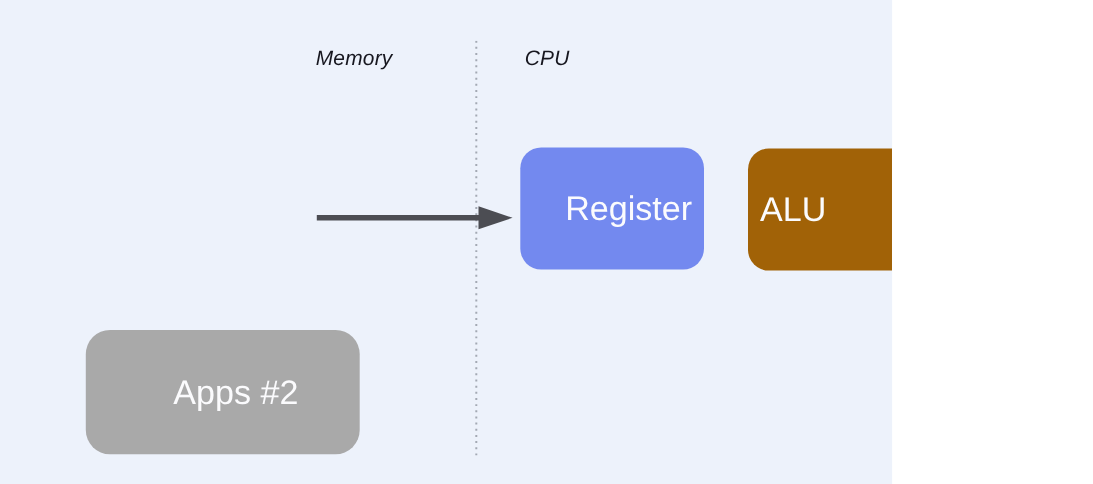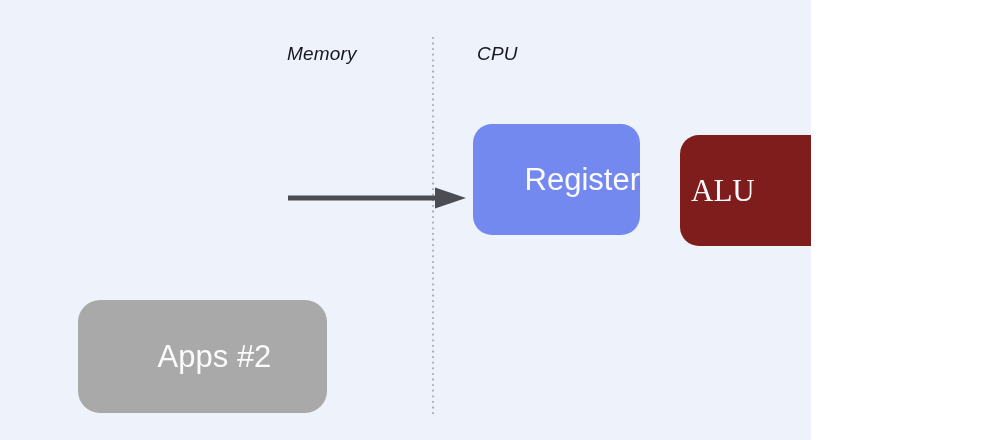--- a/index.html
+++ b/index.html
@@ -48,25 +48,25 @@
     justify-content: center;
   }
   .node.apps2 {
     left: 78px; top: 300px;
     width: 249px; height: 113px;
     border-radius: 22px;
     justify-content: center;
     padding-left: 24px;
   }
   .node.register {
-    left: 473px; top: 124px;
+    left: 473px; top: 134px;
     width: 167px; height: 111px;
     border-radius: 19px;
     padding-left: 30px;
-    justify-content: flex-end;
+    justify-content: center;
   }
   .node.alu {
     left: 680px; top: 135px;
     width: 165px; height: 111px;
     border-radius: 19px;
     padding-left: 11px;
     justify-content: flex-start;
   }
 
   .arrow-svg {
@@ -92,21 +92,21 @@
 
 
   <div class="node apps2" style="background-color: rgb(169, 169, 169); color: rgb(251, 251, 253);">
     <span class="label">Apps #2</span>
   </div>
 
   <div class="node register" style="background-color: rgb(115, 137, 239); color: rgb(251, 251, 253);">
     <span class="label">Register</span>
   </div>
 
-  <div class="node alu" style="background-color: #7f1d1d; color: rgb(251, 251, 253); font-family: Liberation Serif, serif;">
+  <div class="node alu" style="background-color: #a16207; color: rgb(251, 251, 253);">
     <span class="label">ALU</span>
   </div>
 
   <svg class="arrow-svg" viewBox="0 0 185 26">
     <line x1="3" y1="13" x2="153" y2="13" stroke-width="5" style="stroke: rgb(76, 77, 83);"></line>
     <polygon points="150,2.5 181,13 150,23.5" style="fill: rgb(76, 77, 83);"></polygon>
   </svg>
 
 </div>
 

